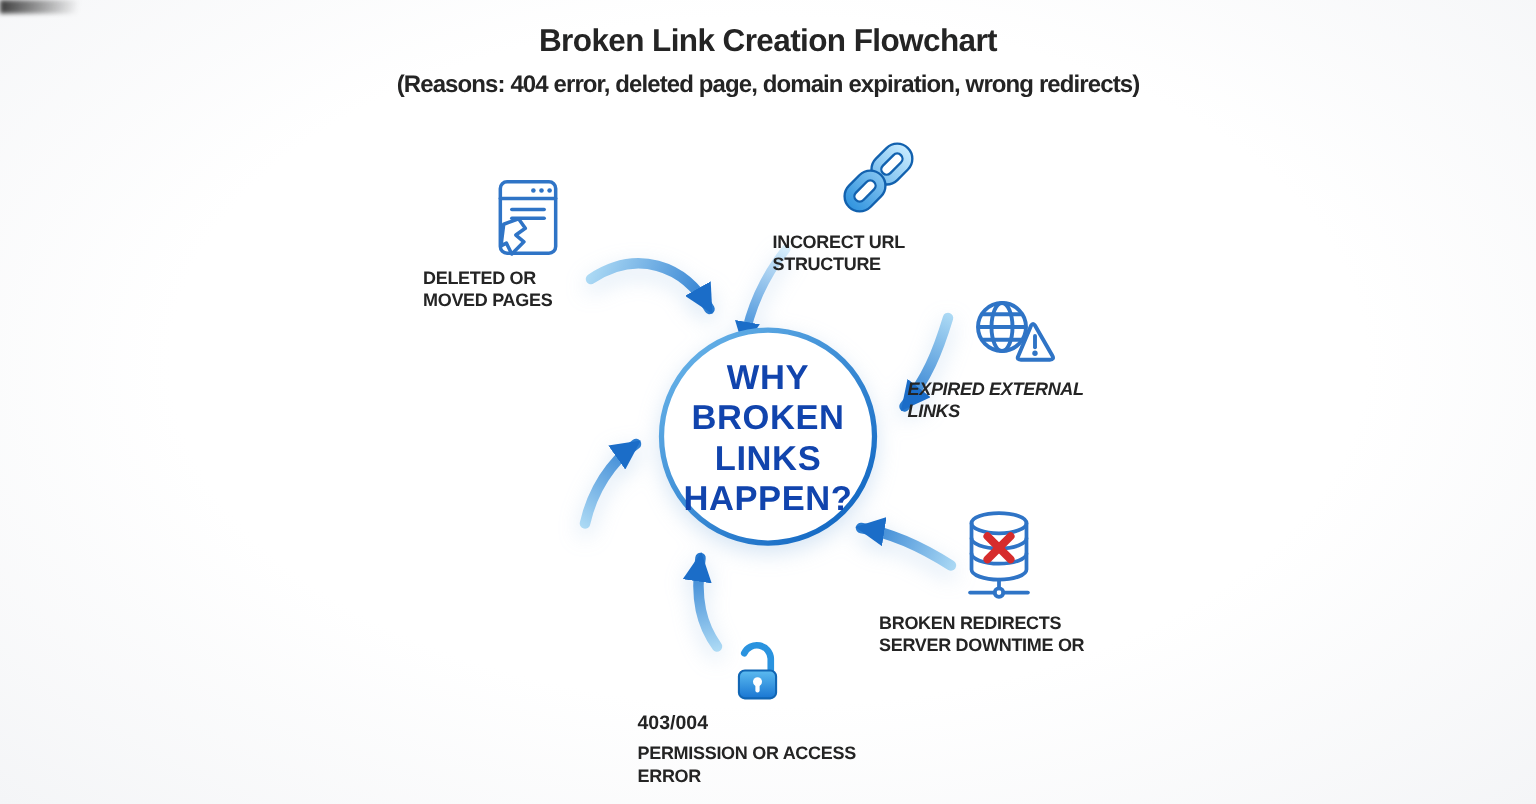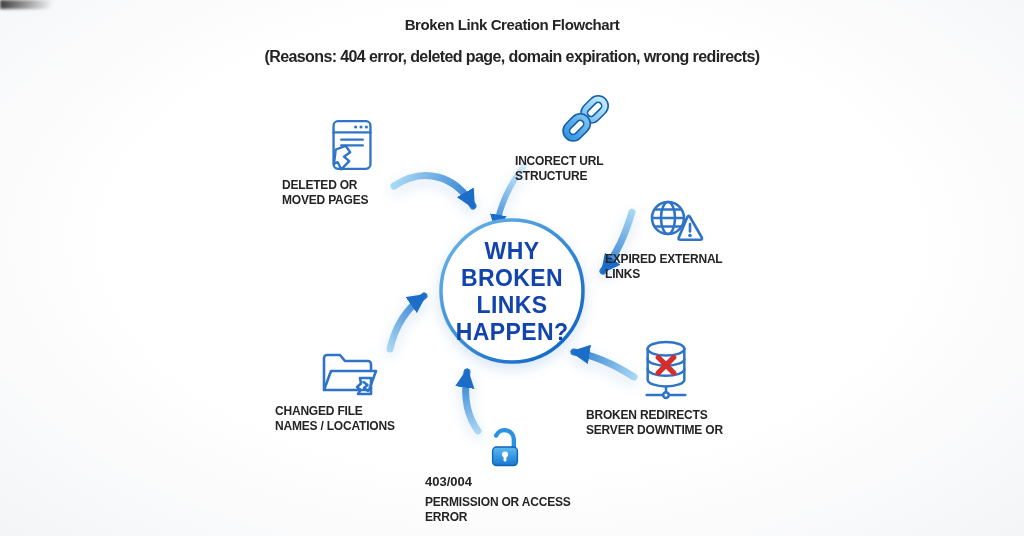--- a/index.html
+++ b/index.html
@@ -8,21 +8,21 @@
     background:radial-gradient(ellipse at 50% 45%, #ffffff 55%, #f4f5f7 100%);
     font-family:"Liberation Sans", sans-serif;
   }
   .corner-artifact{
     position:absolute;left:0;top:0;width:70px;height:9px;
     background:linear-gradient(100deg, rgba(25,25,25,.85) 0%, rgba(25,25,25,0) 75%);
     filter:blur(1.5px);
   }
   .title{
     position:absolute;top:16px;left:0;width:100%;margin:0;text-align:center;
-    font-size:15px;font-weight:800;color:#242424;letter-spacing:-0.4px;
+    font-size:21px;font-weight:800;color:#242424;letter-spacing:-0.4px;
   }
   .subtitle{
     position:absolute;top:48px;left:0;width:100%;margin:0;text-align:center;
     font-size:16px;font-weight:800;color:#242424;letter-spacing:-0.6px;
   }
   .links-layer{position:absolute;left:0;top:0;z-index:1;
     filter:drop-shadow(0 5px 7px rgba(120,170,220,.30));}
   .center-label{
     position:absolute;left:402px;top:238px;width:220px;z-index:3;
     text-align:center;color:#1144ad;font-weight:800;font-size:23px;line-height:27px;
@@ -131,21 +131,21 @@
         <rect x="24.5" y="32" width="15" height="26" rx="7.5" fill="none" stroke="#1261ae" stroke-width="9"></rect>
         <rect x="24.5" y="32" width="15" height="26" rx="7.5" fill="none" stroke="url(#gchain)" stroke-width="5.5"></rect>
       </g>
     </svg>
     <div class="cap">
       <span>INCORECT URL</span>
       <span>STRUCTURE</span>
     </div>
   </div>
 
-  <div class="cause" style="left:605px;top:196px;width:150px;">
+  <div class="cause" style="left:605px;top:196px;width:150px;font-style:italic;">
     <svg class="icon" width="64" height="50" viewBox="0 0 64 50">
       <circle class="ln" cx="20" cy="22" r="16" stroke-width="2.4"></circle>
       <ellipse class="ln" cx="20" cy="22" rx="7" ry="16" stroke-width="2"></ellipse>
       <line class="ln" x1="4.5" y1="22" x2="35.5" y2="22" stroke-width="2"></line>
       <line class="ln" x1="7.5" y1="13.5" x2="32.5" y2="13.5" stroke-width="2"></line>
       <line class="ln" x1="7.5" y1="30.5" x2="32.5" y2="30.5" stroke-width="2"></line>
       <g transform="translate(27,18)">
         <path class="ln" d="M15 3 L26.5 23 q1.6 2.8 -1.6 2.8 H5.6 q-3.2 0 -1.6 -2.8 L12.4 3 q1.3 -2.2 2.6 0 Z" fill="#fff" stroke-width="2.6"></path>
         <line class="ln" x1="15" y1="10" x2="15" y2="17.5" stroke-width="3"></line>
         <circle class="ln-fill" cx="15" cy="21.5" r="1.8"></circle>
@@ -191,25 +191,13 @@
       <circle cx="24" cy="34.5" r="3.4" fill="#fff"></circle>
       <rect x="22.4" y="35.5" width="3.2" height="7" rx="1.5" fill="#fff"></rect>
     </svg>
     <div class="code">403/004</div>
     <div class="cap">
       <span>PERMISSION OR ACCESS</span>
       <span>ERROR</span>
     </div>
   </div>
 
-  <div class="cause" style="left:275px;top:346px;width:150px;">
-    <svg class="icon" width="64" height="52" viewBox="0 0 64 52">
-      <path class="ln" d="M6 44 V12 a3 3 0 0 1 3 -3 h13 l5 6 h23 a3 3 0 0 1 3 3 v5" stroke-width="2.6"></path>
-      <path class="ln" d="M6 44 L13 25 h45 l-7 19 Z" stroke-width="2.6"></path>
-      <path class="ln" d="M42 32 h11 v16 h-13 l2.5 -4 l-3.5 -3 l4 -3.5 Z" fill="#fff" stroke-width="2.2"></path>
-      <path class="ln" d="M45.5 36 l4 3 l-3.5 3 l4 3" stroke-width="1.8"></path>
-    </svg>
-    <div class="cap">
-      <span>CHANGED FILE</span>
-      <span>NAMES / LOCATIONS</span>
-    </div>
-  </div>
 </div>
 
 </body></html>

